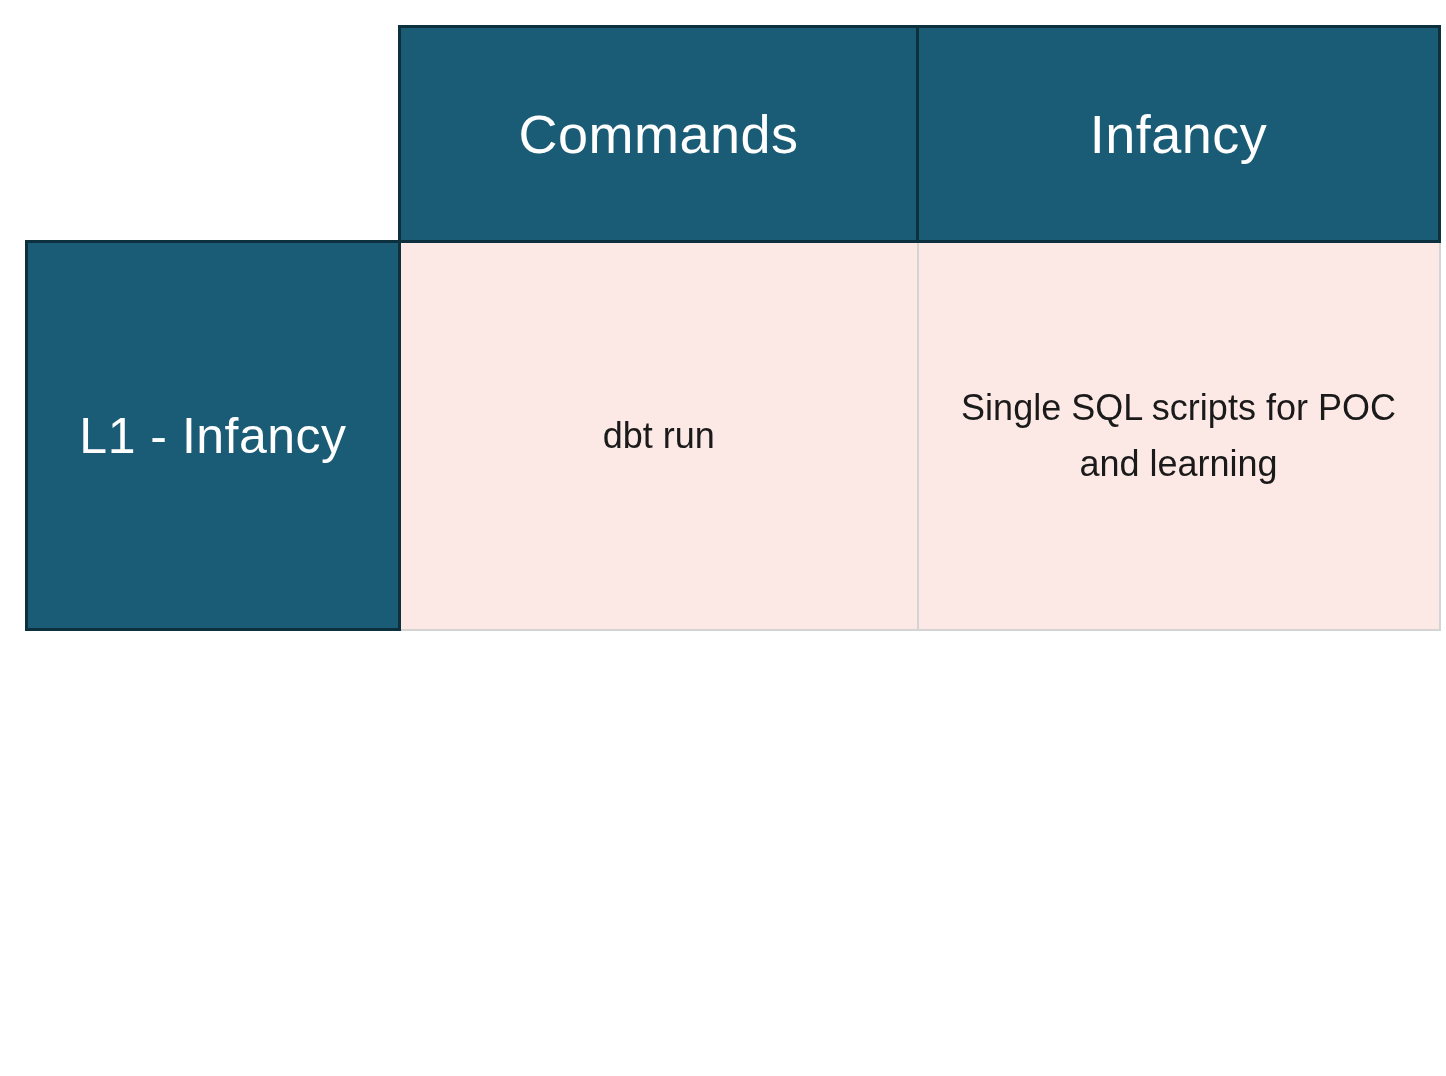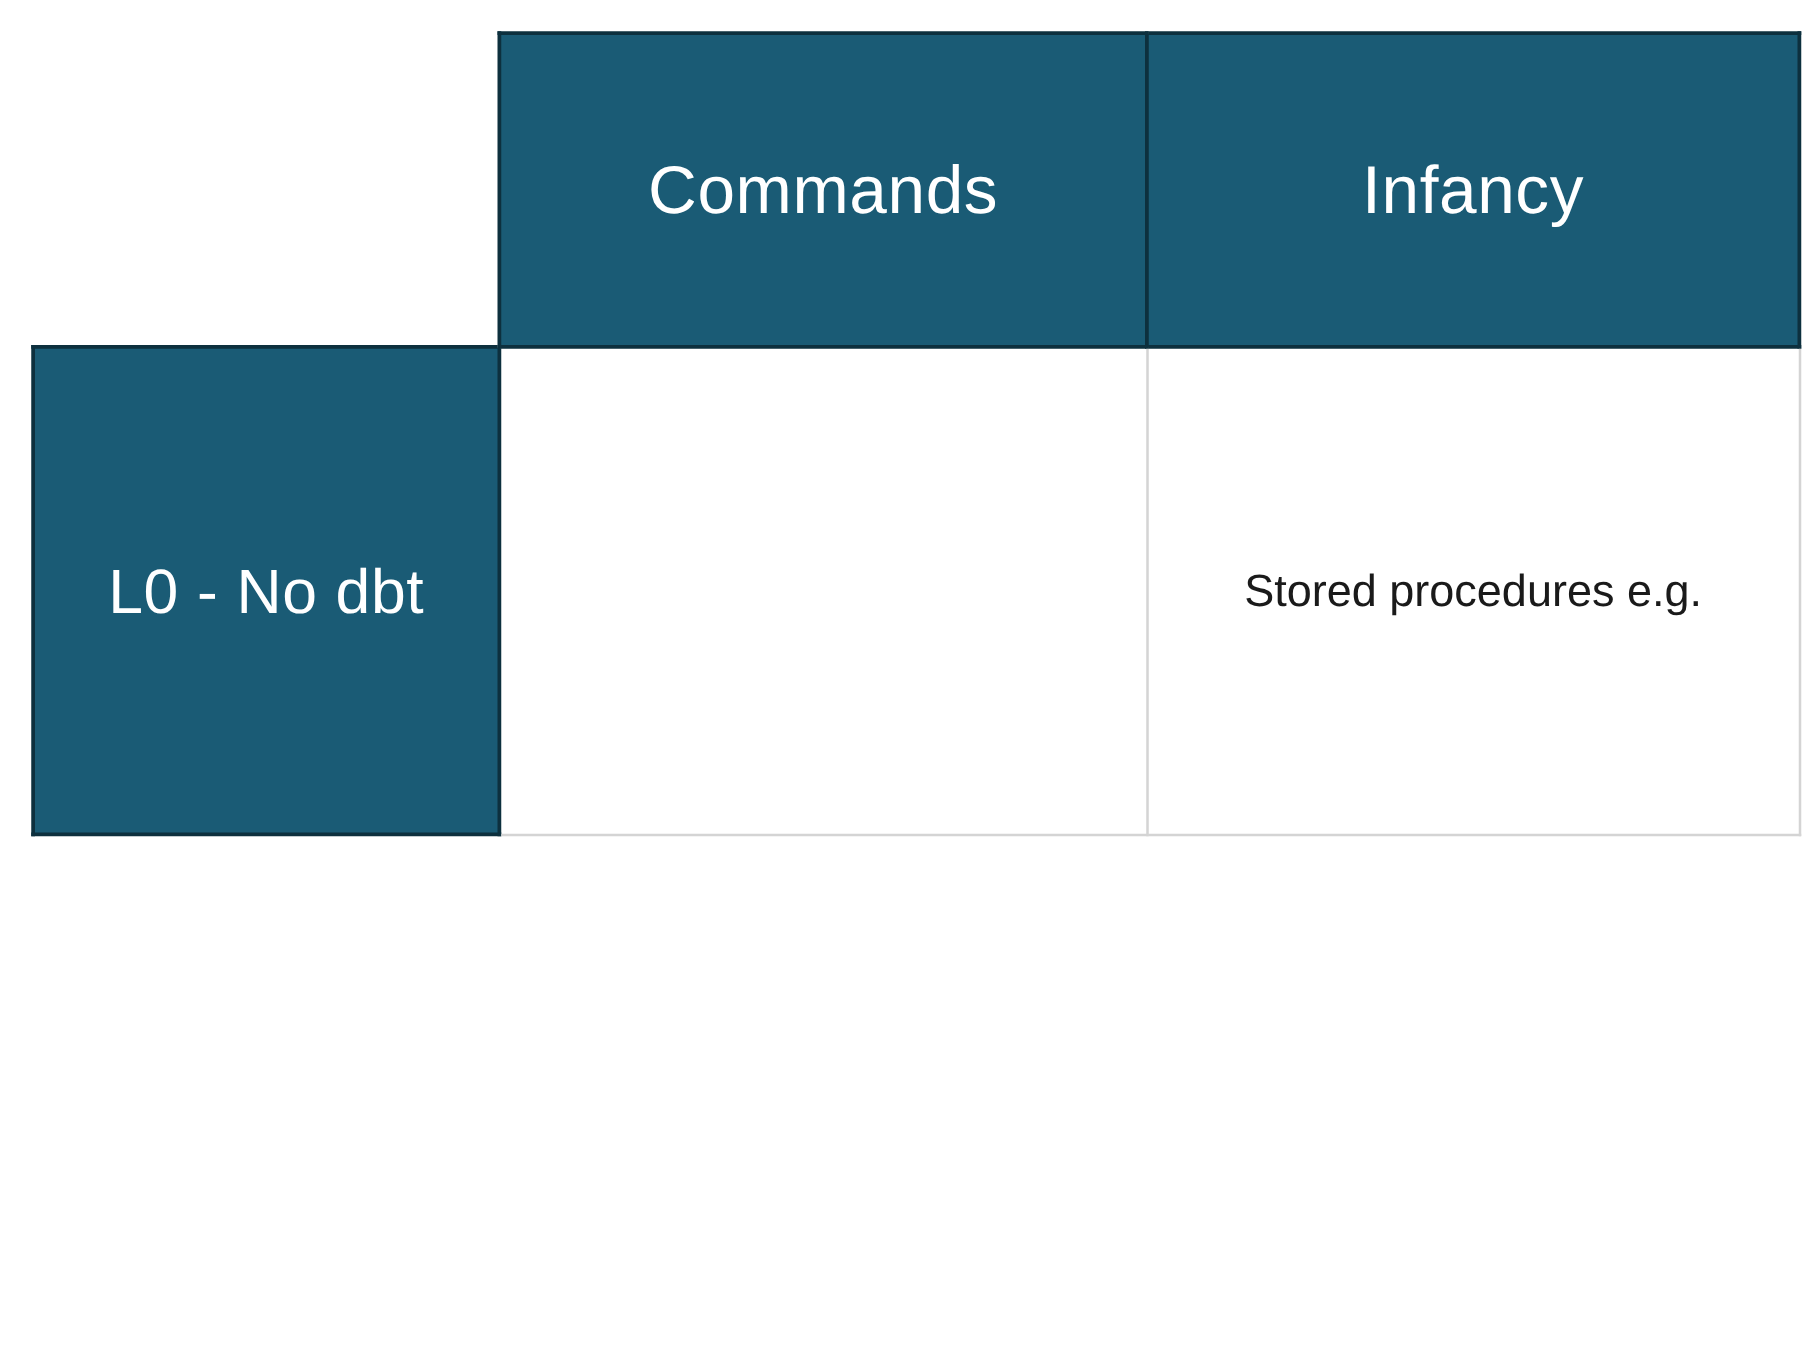--- a/index.html
+++ b/index.html
@@ -25,21 +25,21 @@
     left: 25px;
     top: 25px;
     border-collapse: collapse;
     table-layout: fixed;
   }
   .matrix td {
     padding: 0;
     text-align: center;
     vertical-align: middle;
   }
-  tr.row-header   { height: 251px; }
+  tr.row-header   { height: 215px; }
   tr.row-l1       { height: 388px; }
   tr.row-l0       { height: 390px; }
   td.corner {
     background: transparent;
     border: none;
   }
   td.teal {
     background: var(--teal);
     border: 3px solid var(--teal-border);
     color: var(--header-text);
@@ -85,26 +85,26 @@
     <tbody>
       <tr class="row-header">
         <td class="corner"></td>
         <td class="teal">
           <div class="hdr-label">Commands</div>
         </td>
         <td class="teal">
           <div class="hdr-label">Infancy</div>
         </td>
       </tr>
-      <tr class="row-l0">
+      <tr class="row-l1">
         <td class="teal">
-          <div class="row-label">L0 - No dbt</div>
+          <div class="row-label">L1 - Infancy</div>
         </td>
-        <td class="plain">
-          <div class="cell-text"></div>
+        <td class="pink">
+          <div class="cell-text">dbt run</div>
         </td>
-        <td class="plain">
-          <div class="cell-text">Stored procedures e.g.</div>
+        <td class="pink">
+          <div class="cell-text">Single SQL scripts for POC and learning</div>
         </td>
       </tr>
     </tbody>
   </table>
 </div>
 
 </body></html>

